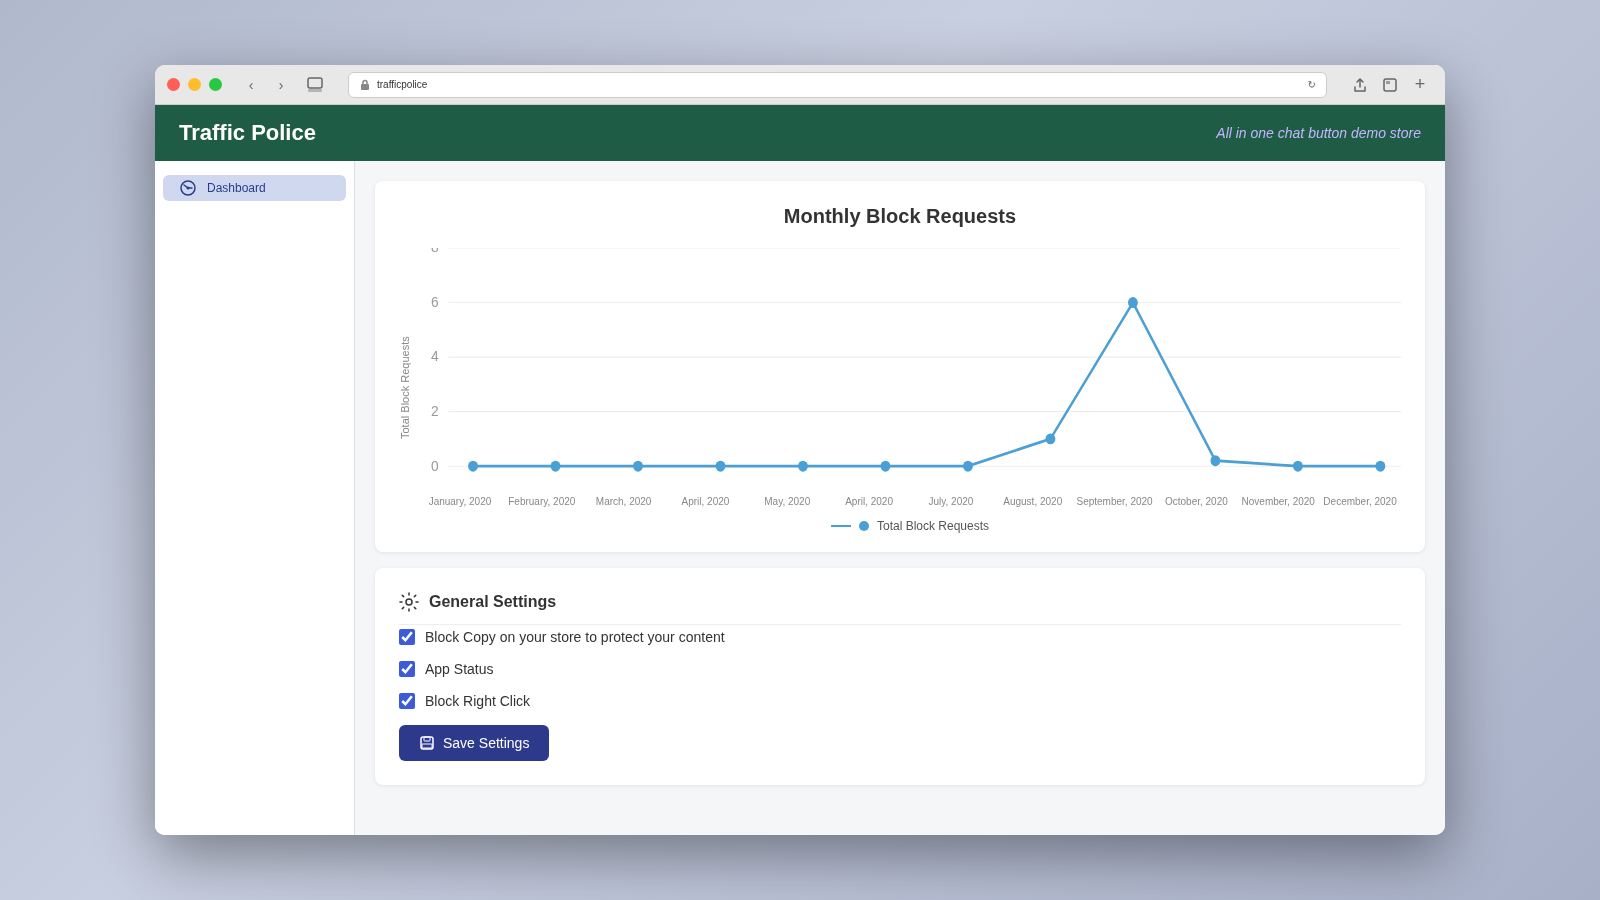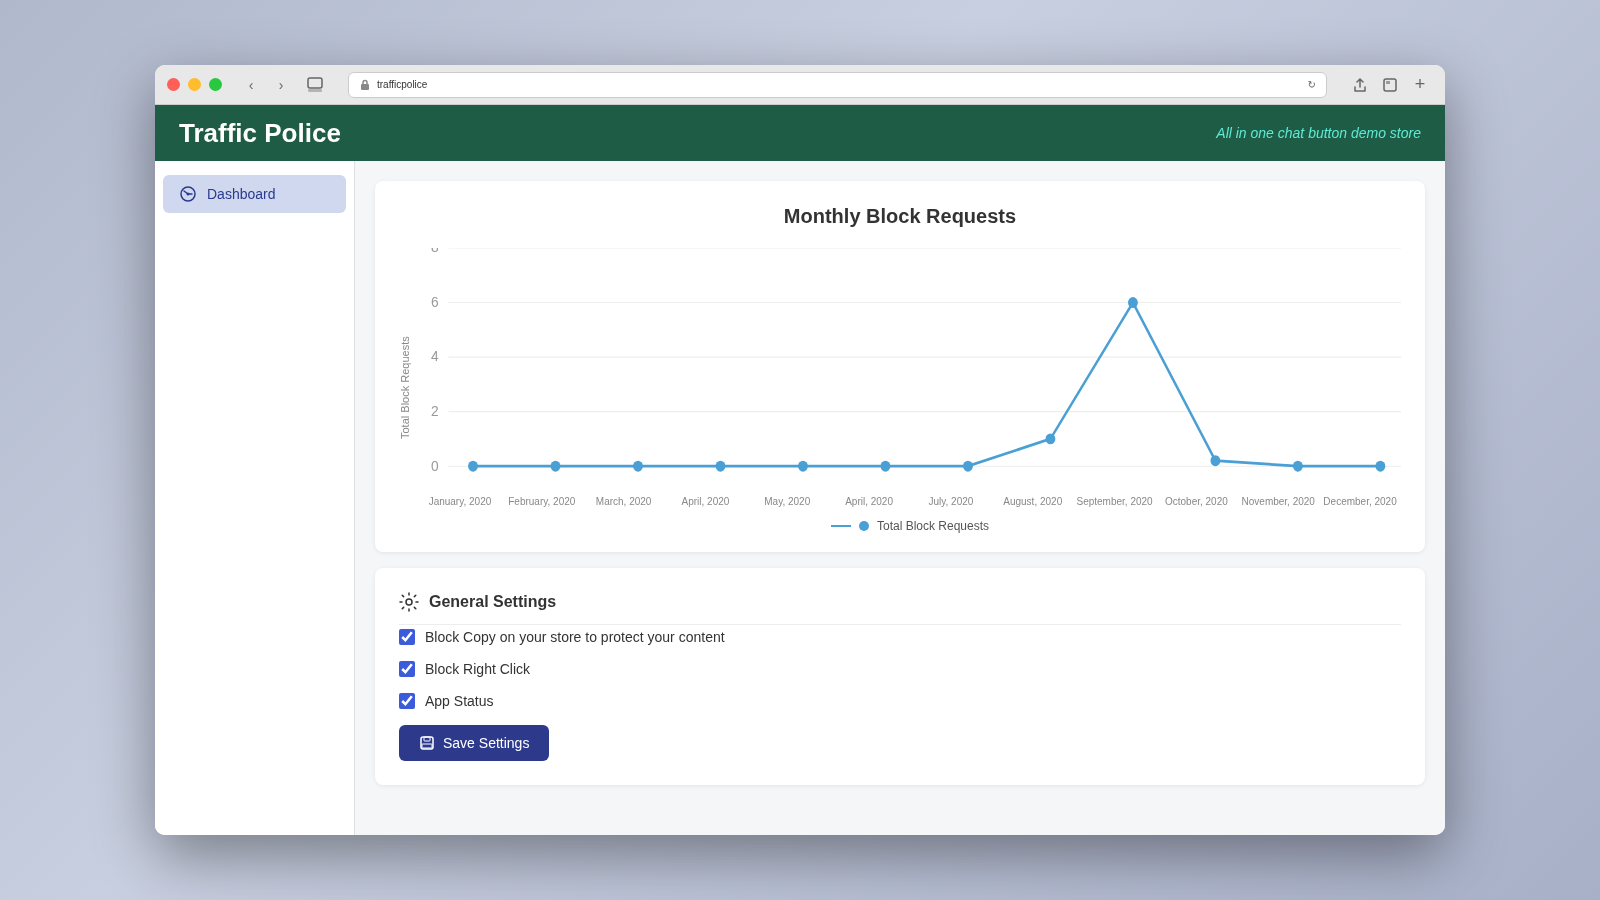--- a/index.html
+++ b/index.html
@@ -122,26 +122,26 @@
       height: 56px;
       display: flex;
       align-items: center;
       justify-content: space-between;
       padding: 0 24px;
       flex-shrink: 0;
     }
 
     .app-title {
       color: #fff;
-      font-size: 26px;
+      font-size: 22px;
       font-weight: 600;
     }
 
     .store-name {
-      color: #5eead4;
+      color: #c4b5fd;
       font-size: 14px;
       font-style: italic;
     }
 
     .app-body {
       flex: 1;
       display: flex;
       overflow: hidden;
       background: #f5f6f8;
     }
@@ -152,23 +152,23 @@
       background: #fff;
       border-right: 1px solid #e0e0e0;
       padding: 12px 0;
       flex-shrink: 0;
     }
 
     .sidebar-item {
       display: flex;
       align-items: center;
       gap: 10px;
-      padding: 10px 16px;
-      cursor: pointer;
-      font-size: 14px;
+      padding: 4px 16px;
+      cursor: pointer;
+      font-size: 12px;
       color: #333;
       border-radius: 6px;
       margin: 2px 8px;
     }
 
     .sidebar-item.active {
       background: #d0d8f0;
       color: #2a3a8c;
       font-weight: 500;
     }
@@ -455,26 +455,26 @@
             <span>General Settings</span>
           </div>
 
           <div class="checkbox-row">
             <input type="checkbox" class="checkbox-input" checked="" style="">
             <label>Block Copy on your store to protect your content</label>
           </div>
 
           <div class="checkbox-row">
             <input type="checkbox" class="checkbox-input" checked="" style="">
-            <label>Block Right Click</label>
+            <label>App Status</label>
           </div>
 
           <div class="checkbox-row">
             <input type="checkbox" class="checkbox-input" checked="" style="">
-            <label>App Status</label>
+            <label>Block Right Click</label>
           </div>
 
           <button class="save-btn">
             <svg width="16" height="16" viewBox="0 0 16 16" fill="none">
               <rect x="2" y="2" width="12" height="12" rx="2" stroke="white" stroke-width="1.5" fill="none"></rect>
               <rect x="5" y="2" width="6" height="4" rx="0.5" stroke="white" stroke-width="1" fill="none"></rect>
               <rect x="3" y="9" width="10" height="4" rx="0.5" stroke="white" stroke-width="1" fill="none"></rect>
             </svg>
             <span>Save Settings</span>
           </button>

